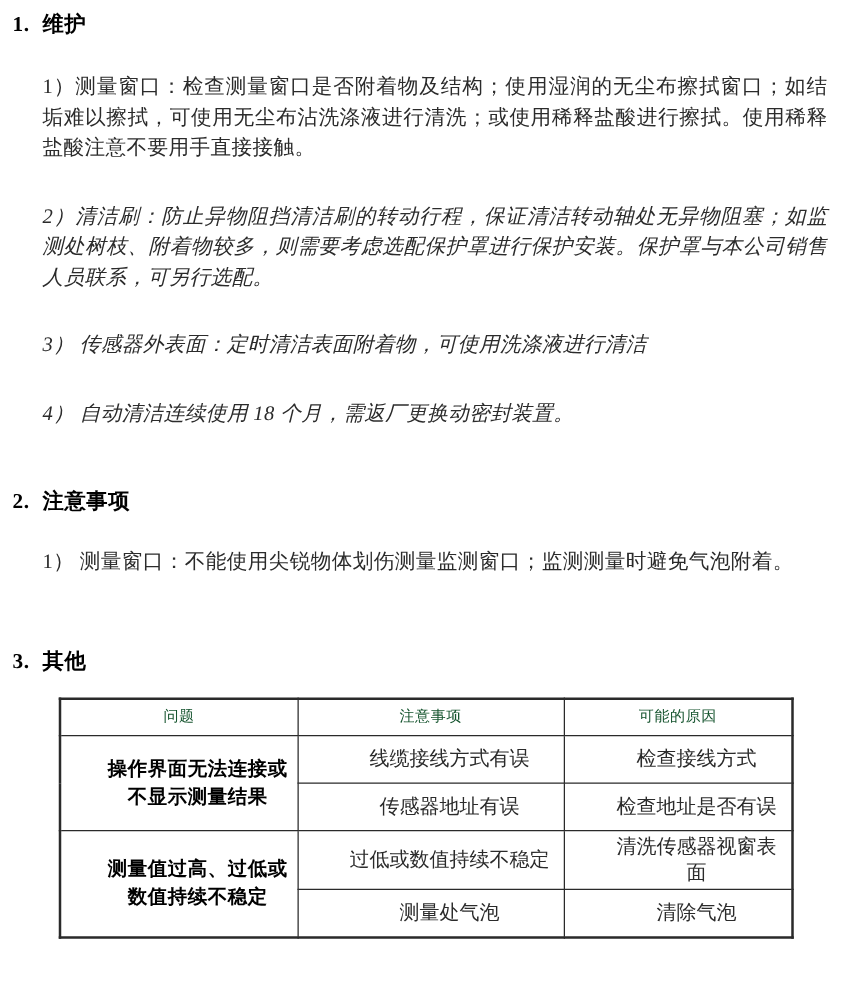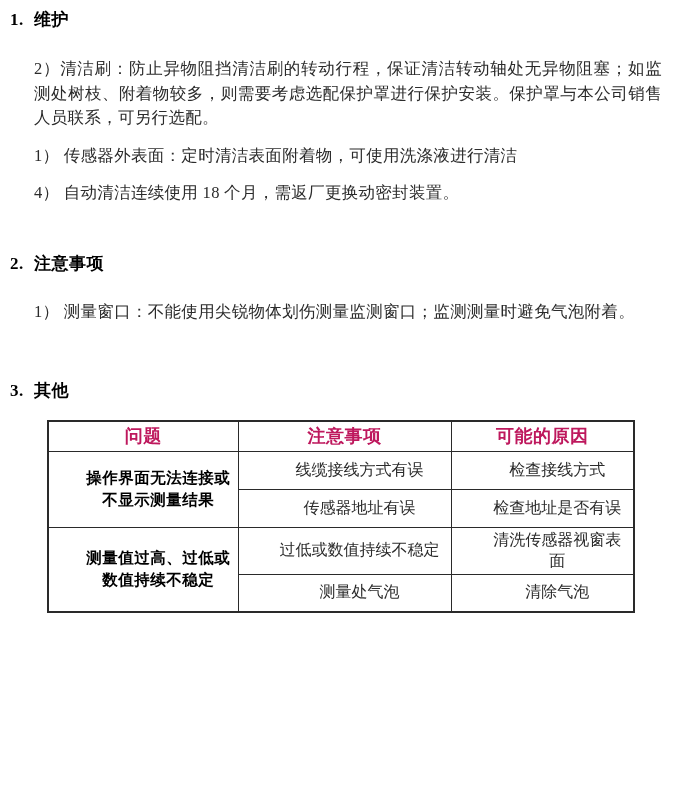--- a/index.html
+++ b/index.html
@@ -23,21 +23,21 @@
   .section-heading .num { width: 24px; flex: 0 0 24px; }
 
   .paragraphs p {
     margin-left: 24px;
     font-size: 16.5px;
     line-height: 24.5px;
     text-align: justify;
     letter-spacing: 0.3px;
     color: #2b2b2b;
   }
-  .paragraphs p + p { margin-top: 13px; }
+  .paragraphs p + p { margin-top: 30px; font-style: italic; }
 
   #section-1 .section-heading { margin-bottom: 27px; }
   #section-2 { margin-top: 48px; }
   #section-2 .section-heading { margin-bottom: 26px; }
   #section-3 { margin-top: 57px; }
   #section-3 .section-heading { margin-bottom: 19px; }
 
   table.trouble {
     border-collapse: collapse;
     margin-left: 37px;
@@ -46,23 +46,23 @@
     border: 2px solid #2a2a2a;
   }
   table.trouble th, table.trouble td {
     border: 1px solid #2a2a2a;
     text-align: center;
     vertical-align: middle;
     padding: 2px 6px;
   }
   table.trouble th {
     height: 30px;
-    font-size: 18px;
-    font-weight: bold;
-    color: #be185d;
+    font-size: 12px;
+    font-weight: normal;
+    color: #14532d;
     letter-spacing: 0.5px;
   }
   table.trouble td { height: 38px; font-size: 16px; color: #2b2b2b; padding-left: 36px; }
   table.trouble td.problem {
     font-weight: bold;
     color: #000;
     font-size: 15.5px;
     line-height: 22px;
     letter-spacing: 0.5px;
   }
@@ -71,22 +71,23 @@
 <body>
 
 <div class="page">
 
   <section id="section-1">
     <div class="section-heading">
       <span class="num">1.</span>
       <span class="title">维护</span>
     </div>
     <div class="paragraphs">
+      <p>1）测量窗口：检查测量窗口是否附着物及结构；使用湿润的无尘布擦拭窗口；如结垢难以擦拭，可使用无尘布沾洗涤液进行清洗；或使用稀释盐酸进行擦拭。使用稀释盐酸注意不要用手直接接触。</p>
       <p>2）清洁刷：防止异物阻挡清洁刷的转动行程，保证清洁转动轴处无异物阻塞；如监测处树枝、附着物较多，则需要考虑选配保护罩进行保护安装。保护罩与本公司销售人员联系，可另行选配。</p>
-      <p>1） 传感器外表面：定时清洁表面附着物，可使用洗涤液进行清洁</p>
+      <p>3） 传感器外表面：定时清洁表面附着物，可使用洗涤液进行清洁</p>
       <p>4） 自动清洁连续使用 18 个月，需返厂更换动密封装置。</p>
     </div>
   </section>
 
   <section id="section-2">
     <div class="section-heading">
       <span class="num">2.</span>
       <span class="title">注意事项</span>
     </div>
     <div class="paragraphs">

